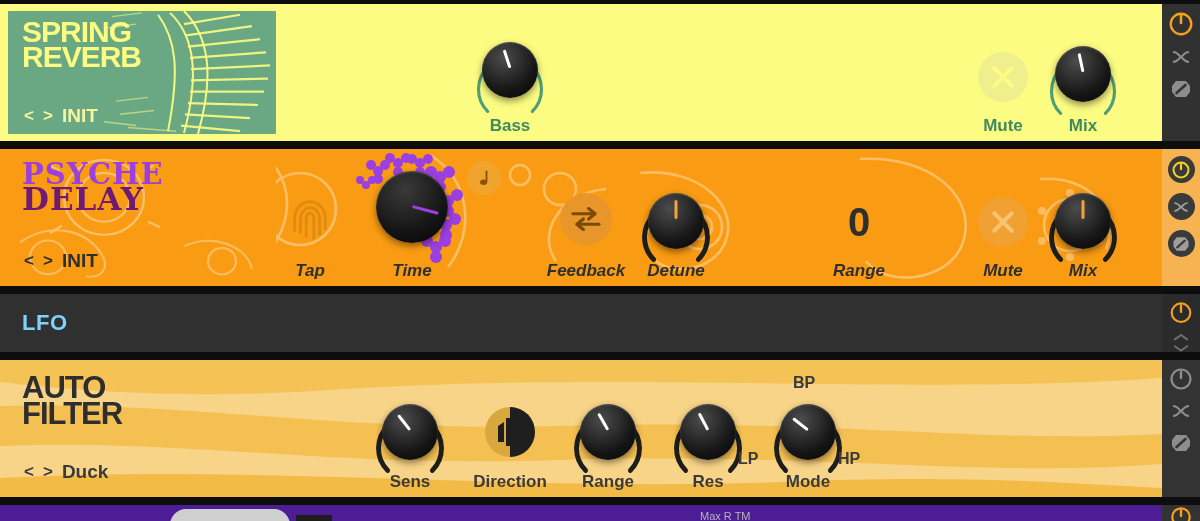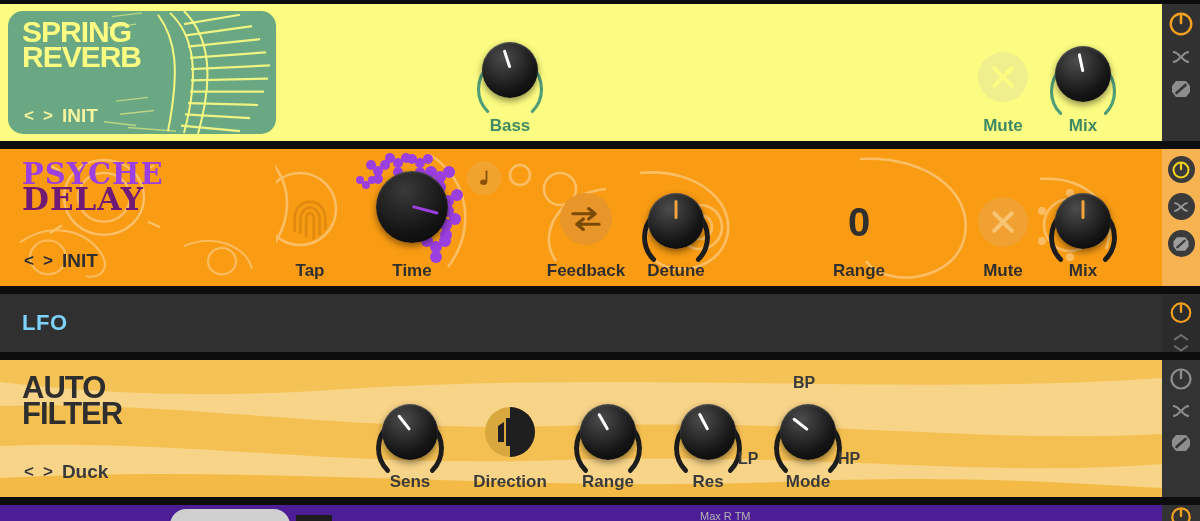--- a/index.html
+++ b/index.html
@@ -10,21 +10,21 @@
   
   .row{position:absolute;left:0;width:1200px;box-sizing:border-box;
        border-top:4px solid #0d0d0d;border-bottom:4px solid #0d0d0d;}
   .body{position:absolute;left:0;top:0;bottom:0;right:38px;overflow:hidden;}
   .rail{position:absolute;top:0;bottom:0;right:0;width:38px;
         display:flex;flex-direction:column;align-items:center;
         padding-top:7px;gap:10px;box-sizing:border-box;}
 
   
   .card{position:absolute;left:8px;top:7px;width:268px;bottom:7px;
-        border-radius:15px;overflow:hidden;}
+        border-radius:1px;overflow:hidden;}
   .ttl{position:absolute;left:14px;top:8px;line-height:.84;}
   .ttl b{display:block;font-weight:900;letter-spacing:-1px;}
   .nav{position:absolute;left:16px;bottom:7px;display:flex;align-items:center;
        gap:9px;font-size:19px;font-weight:700;}
   .nav i{font-style:normal;font-size:17px;}
 
   
   .ctl{position:absolute;text-align:center;}
   .lbl{position:absolute;left:50%;transform:translateX(-50%);
        white-space:nowrap;font-size:17px;font-weight:700;bottom:0;}
@@ -53,21 +53,21 @@
   #reverb .rail{background:#313131;}
 
   
   #delay{top:145px;height:145px;background:#f99c13;}
   #delay .card{background:#f99c13;}
   #delay .ttl .p1{color:#9b3fe0;font-size:29px;
        font-family:"DejaVu Serif",serif;letter-spacing:1px;}
   #delay .ttl .p2{color:#701a75;font-size:31px;
        font-family:"DejaVu Serif",serif;letter-spacing:1px;}
   #delay .nav{color:#2f2f2f;}
-  #delay .lbl{color:#2f2f2f;}
+  #delay .lbl{color:#2f2f2f;font-style:italic;}
   #delay .rail{background:#f7b košeal;}
   #delay .rail{background:#f7b352;}
   #delay .rail .cbtn{background:#3a3a3a;width:27px;height:27px;}
 
   
   #lfo{top:290px;height:66px;background:#303030;}
   #lfo .rail{background:#2b2b2b;}
   .lfoname{position:absolute;left:22px;top:50%;transform:translateY(-50%);
            color:#7dd3fc;font-size:22px;font-weight:900;letter-spacing:.5px;}
 

